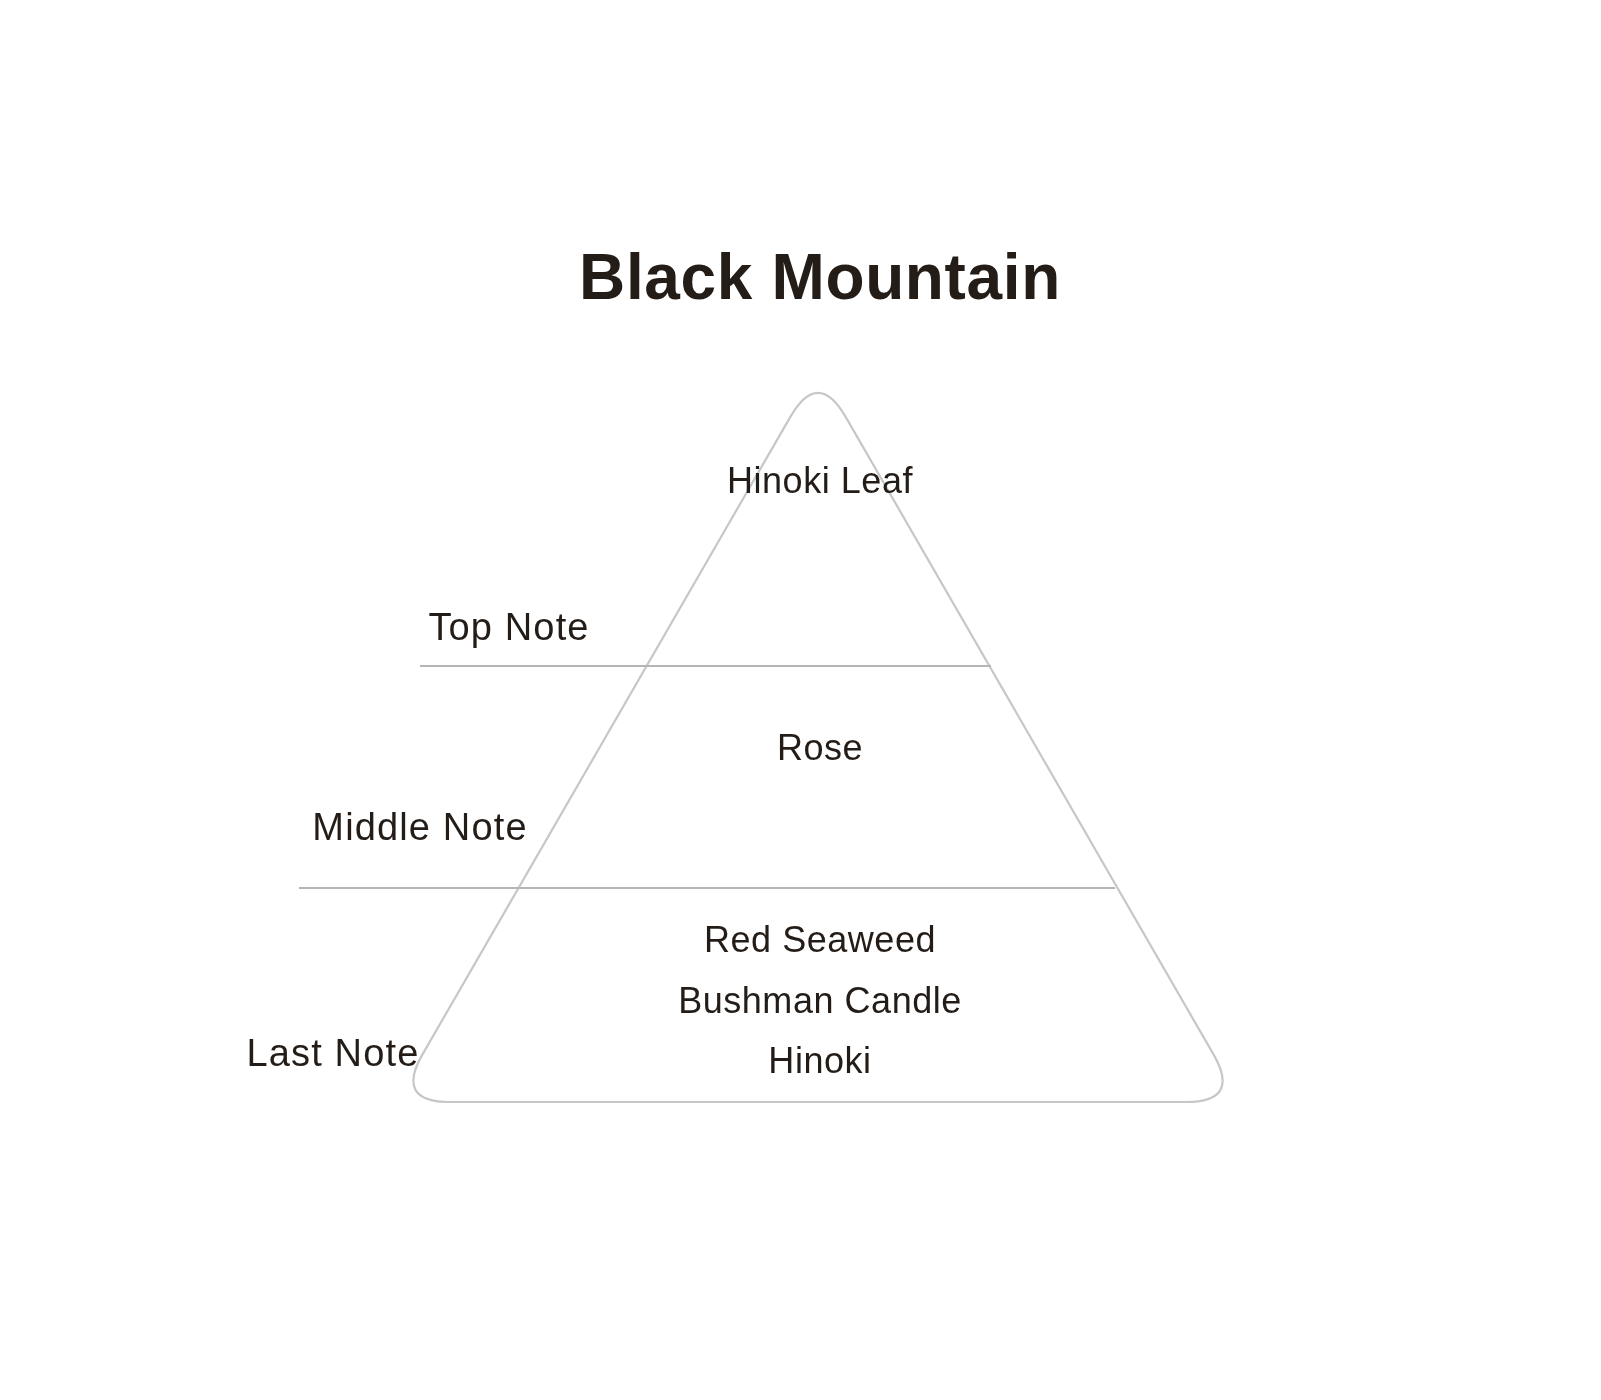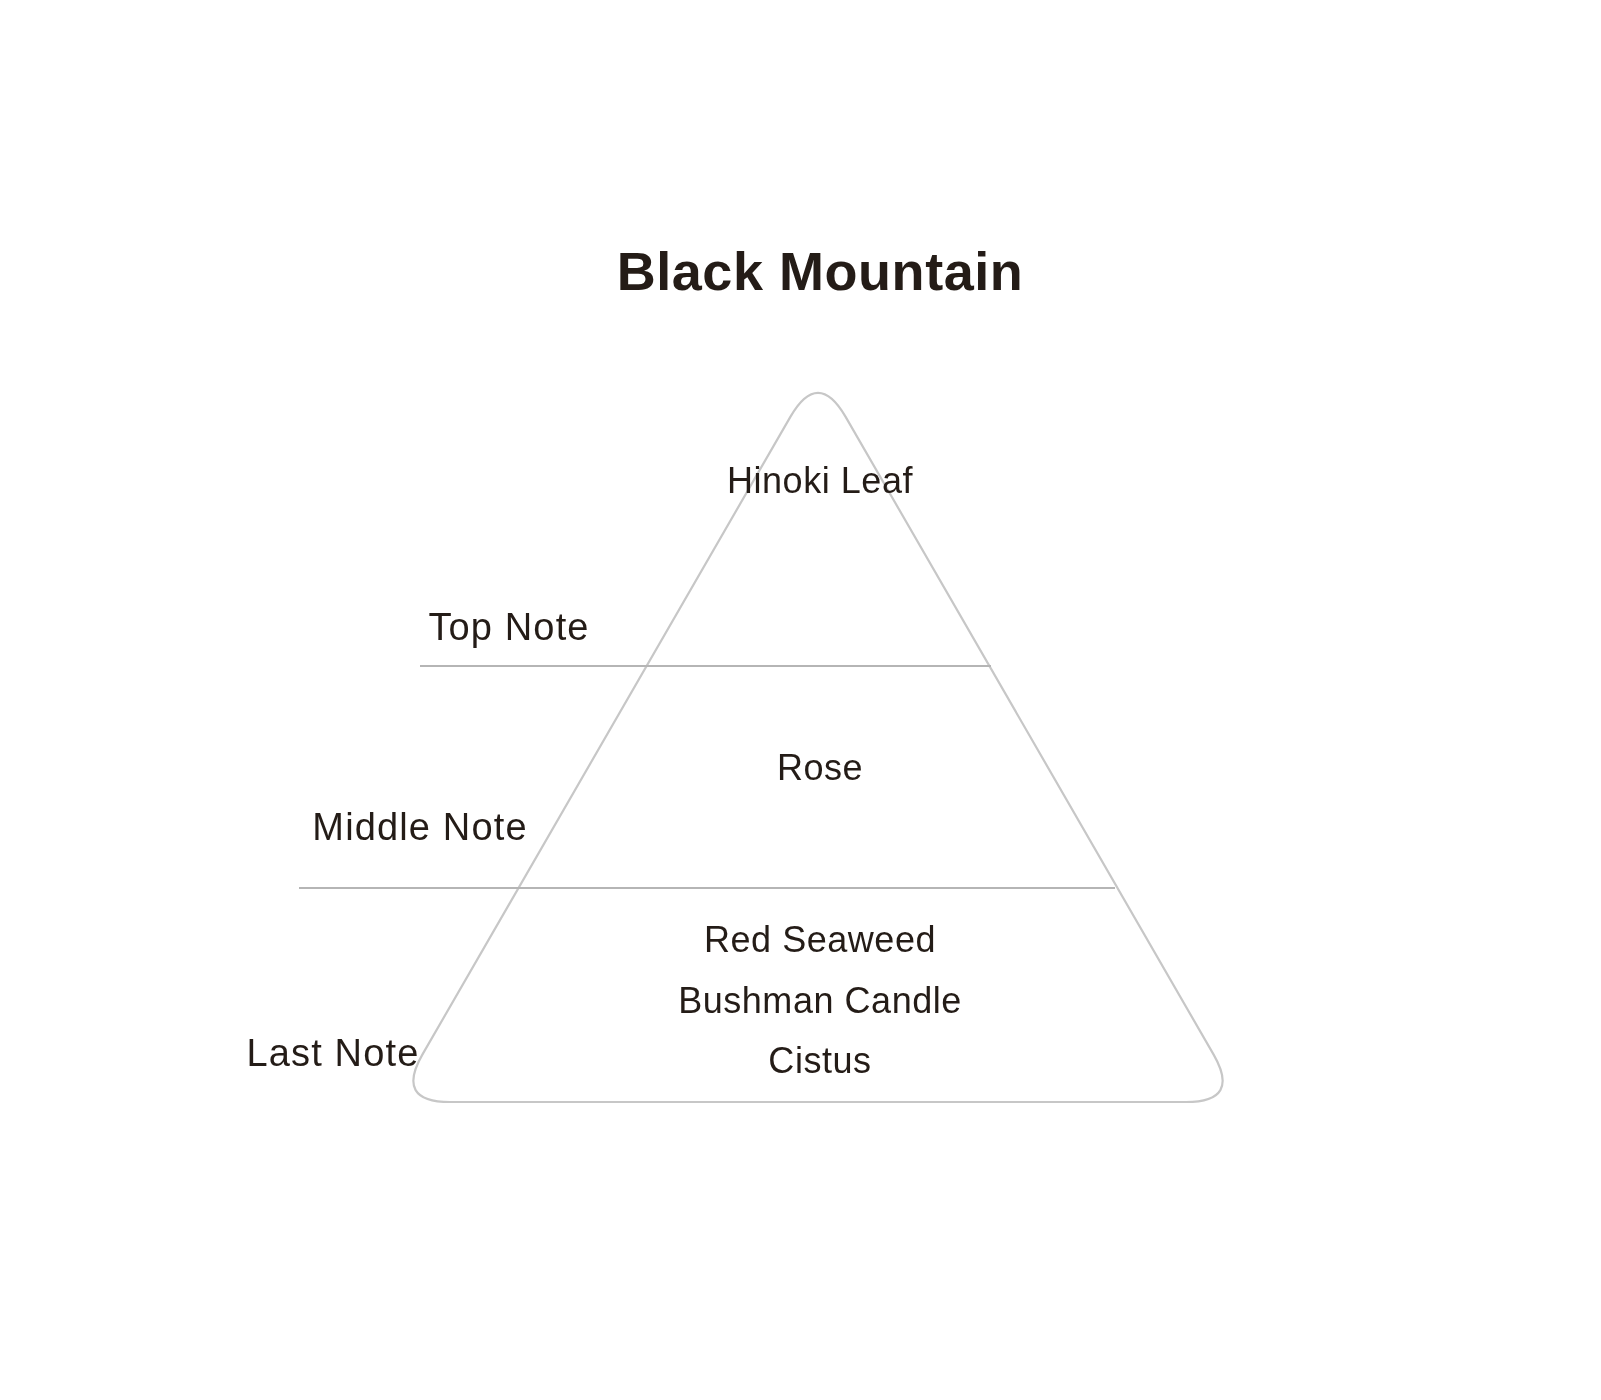--- a/index.html
+++ b/index.html
@@ -11,21 +11,21 @@
     font-family: "Liberation Sans", sans-serif;
     color: var(--text, #241c17);
     overflow: hidden;
   }
   .title {
     position: absolute;
     left: 820px;
     top: 240px;
     transform: translateX(-50%);
     margin: 0;
-    font-size: 54px;
+    font-size: 64px;
     font-weight: bold;
     letter-spacing: 0.01em;
     white-space: nowrap;
     color: var(--text, #241c17);
   }
   .pyramid-svg {
     position: absolute;
     left: 0;
     top: 0;
     width: 1601px;
@@ -37,21 +37,21 @@
     position: absolute;
     left: 820px;
     transform: translateX(-50%);
     text-align: center;
     font-size: 36px;
     line-height: 60.5px;
     letter-spacing: 0.015em;
     white-space: nowrap;
   }
   .notes-top    { top: 451px; }
-  .notes-middle { top: 738px; }
+  .notes-middle { top: 718px; }
   .notes-last   { top: 910px; }
   .level-label {
     position: absolute;
     transform: translate(-50%, -50%);
     font-size: 38px;
     letter-spacing: 0.03em;
     line-height: 1;
     white-space: nowrap;
     color: var(--text, #241c17);
   }
@@ -76,20 +76,20 @@
     <div>Hinoki Leaf</div>
   </div>
 
   <div class="notes notes-middle">
     <div>Rose</div>
   </div>
 
   <div class="notes notes-last">
     <div>Red Seaweed</div>
     <div>Bushman Candle</div>
-    <div>Cistus</div>
+    <div>Hinoki</div>
   </div>
 
   <div class="level-label label-top">Top Note</div>
   <div class="level-label label-middle">Middle Note</div>
   <div class="level-label label-last">Last Note</div>
 
 </div>
 
 </body></html>

